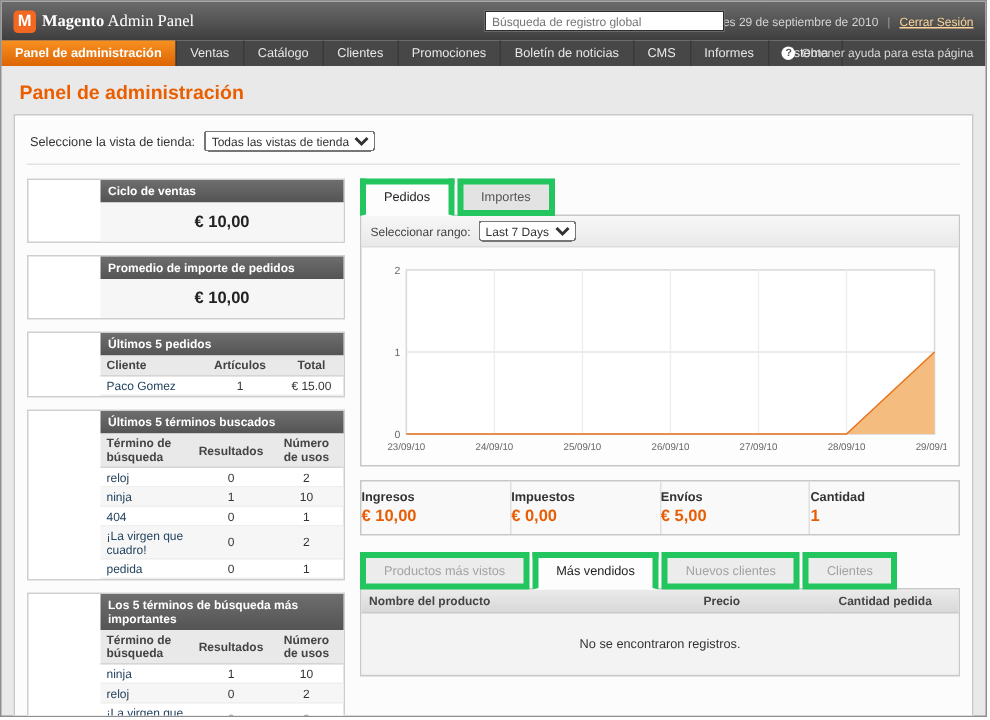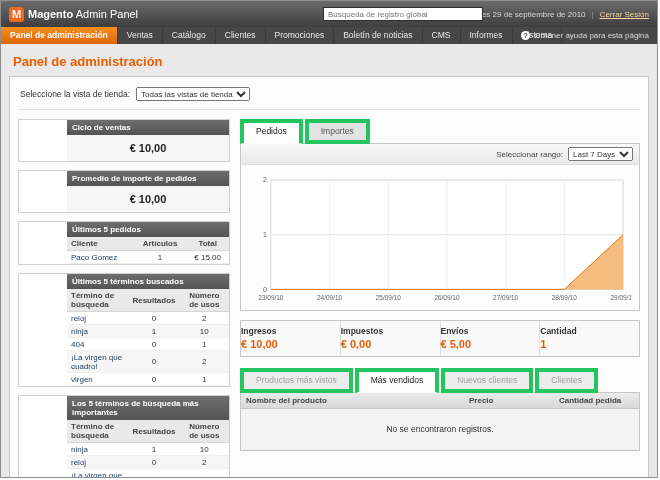--- a/index.html
+++ b/index.html
@@ -4,21 +4,21 @@
 <style>
   * { box-sizing: border-box; }
   html,body { margin:0; padding:0; background:#FFF; }
   body { width:660px; height:480px; font-family:"Liberation Sans", sans-serif; overflow:hidden; }
   .screen { width:658px; height:478px; border:1px solid #8F8F8F; background:#E9E9E9; overflow:hidden; }
 
   
   .hdr { height:26px; background:linear-gradient(#6B6B6B,#3E3E3E); display:flex; align-items:center; padding:0 8px; position:relative; color:#FFF; }
   .logo { display:flex; align-items:center; gap:4px; cursor:pointer; }
   .logo-m { width:15px; height:15px; background:#F26822; color:#FFF; font-weight:bold; font-size:11px; line-height:15px; text-align:center; border-radius:3px; }
-  .logo-text { font-size:11px; }
+  .logo-text { font-size:11px;font-family:Liberation Serif, serif; }
   .logo-text b { font-weight:bold; }
   .global-search { position:absolute; left:322px; top:6px; width:160px; height:14px; font-size:8px; padding:1px 4px; border:1px solid #2E2E2E; background:#FFF; color:#666; font-family:"Liberation Sans", sans-serif; }
   .hdr-right { margin-left:auto; display:flex; align-items:center; gap:6px; font-size:8px; color:#D4D4D4; }
   .hdr-right .sep { color:#9A9A9A; }
   .logout { color:#FBD49B; text-decoration:underline; cursor:pointer; }
 
   
   .nav { height:17px; background:#474747; display:flex; align-items:stretch; position:relative; }
   .nav-items { display:flex; align-items:stretch; }
   .nav-item { font-size:8.5px; color:#E8E8E8; line-height:17px; padding:0 9px; border-right:1px solid #3A3A3A; cursor:pointer; white-space:nowrap; }
@@ -47,21 +47,21 @@
   tbody tr:nth-child(even) td { background:#F6F6F6; }
   .num { text-align:center; }
   td.linkish { color:#24435F; cursor:pointer; }
 
   
   .tabs { display:flex; gap:2px; position:relative; z-index:2; margin-bottom:-1px; }
   .tab { font-size:8.5px; font-weight:normal; padding:3px 12px 4px; border:4px solid #22c55e; background:#E3E3E3; color:#555; cursor:pointer; white-space:nowrap; }
   .tab.active { background:#FDFDFD; color:#222; border-bottom:1px solid #FDFDFD; }
   .tab.disabled { color:#A2A2A2; background:#ECECEC; cursor:default; }
   .panel { border:1px solid #C7C7C7; background:#FDFDFD; }
-  .range-row { display:flex; justify-content:flex-end; align-items:center; gap:5px; background:linear-gradient(#F7F7F7,#E9E9E9); border-bottom:1px solid #DDD; padding:3px 6px; font-size:8px; color:#444; }
+  .range-row { display:flex; align-items:center; gap:5px; background:linear-gradient(#F7F7F7,#E9E9E9); border-bottom:1px solid #DDD; padding:3px 6px; font-size:8px; color:#444; }
   .chart-wrap { padding:7px 8px 3px; }
   .chart-wrap svg { width:100%; display:block; }
 
   .stats { display:flex; border:1px solid #C7C7C7; background:#F9F9F9; margin-top:9px; }
   .stat { flex:1; text-align:left; padding:5px 0 6px; border-right:1px solid #E0E0E0; }
   .stat:last-child { border-right:none; }
   .stat-label { font-size:8.5px; font-weight:bold; color:#333; }
   .stat-value { font-size:11px; font-weight:bold; color:#E85D05; margin-top:2px; }
 
   .tabs2 { margin-top:11px; }
@@ -182,21 +182,21 @@
                   <td class="linkish">404</td>
                   <td class="num">0</td>
                   <td class="num">1</td>
                 </tr>
                   <tr>
                   <td class="linkish">¡La virgen que cuadro!</td>
                   <td class="num">0</td>
                   <td class="num">2</td>
                 </tr>
                   <tr>
-                  <td class="linkish">virgen</td>
+                  <td class="linkish">pedida</td>
                   <td class="num">0</td>
                   <td class="num">1</td>
                 </tr>
                 </tbody>
             </table>
           </div>
 
           <div class="box">
             <div class="box-h">Los 5 términos de búsqueda más importantes</div>
             <table>

